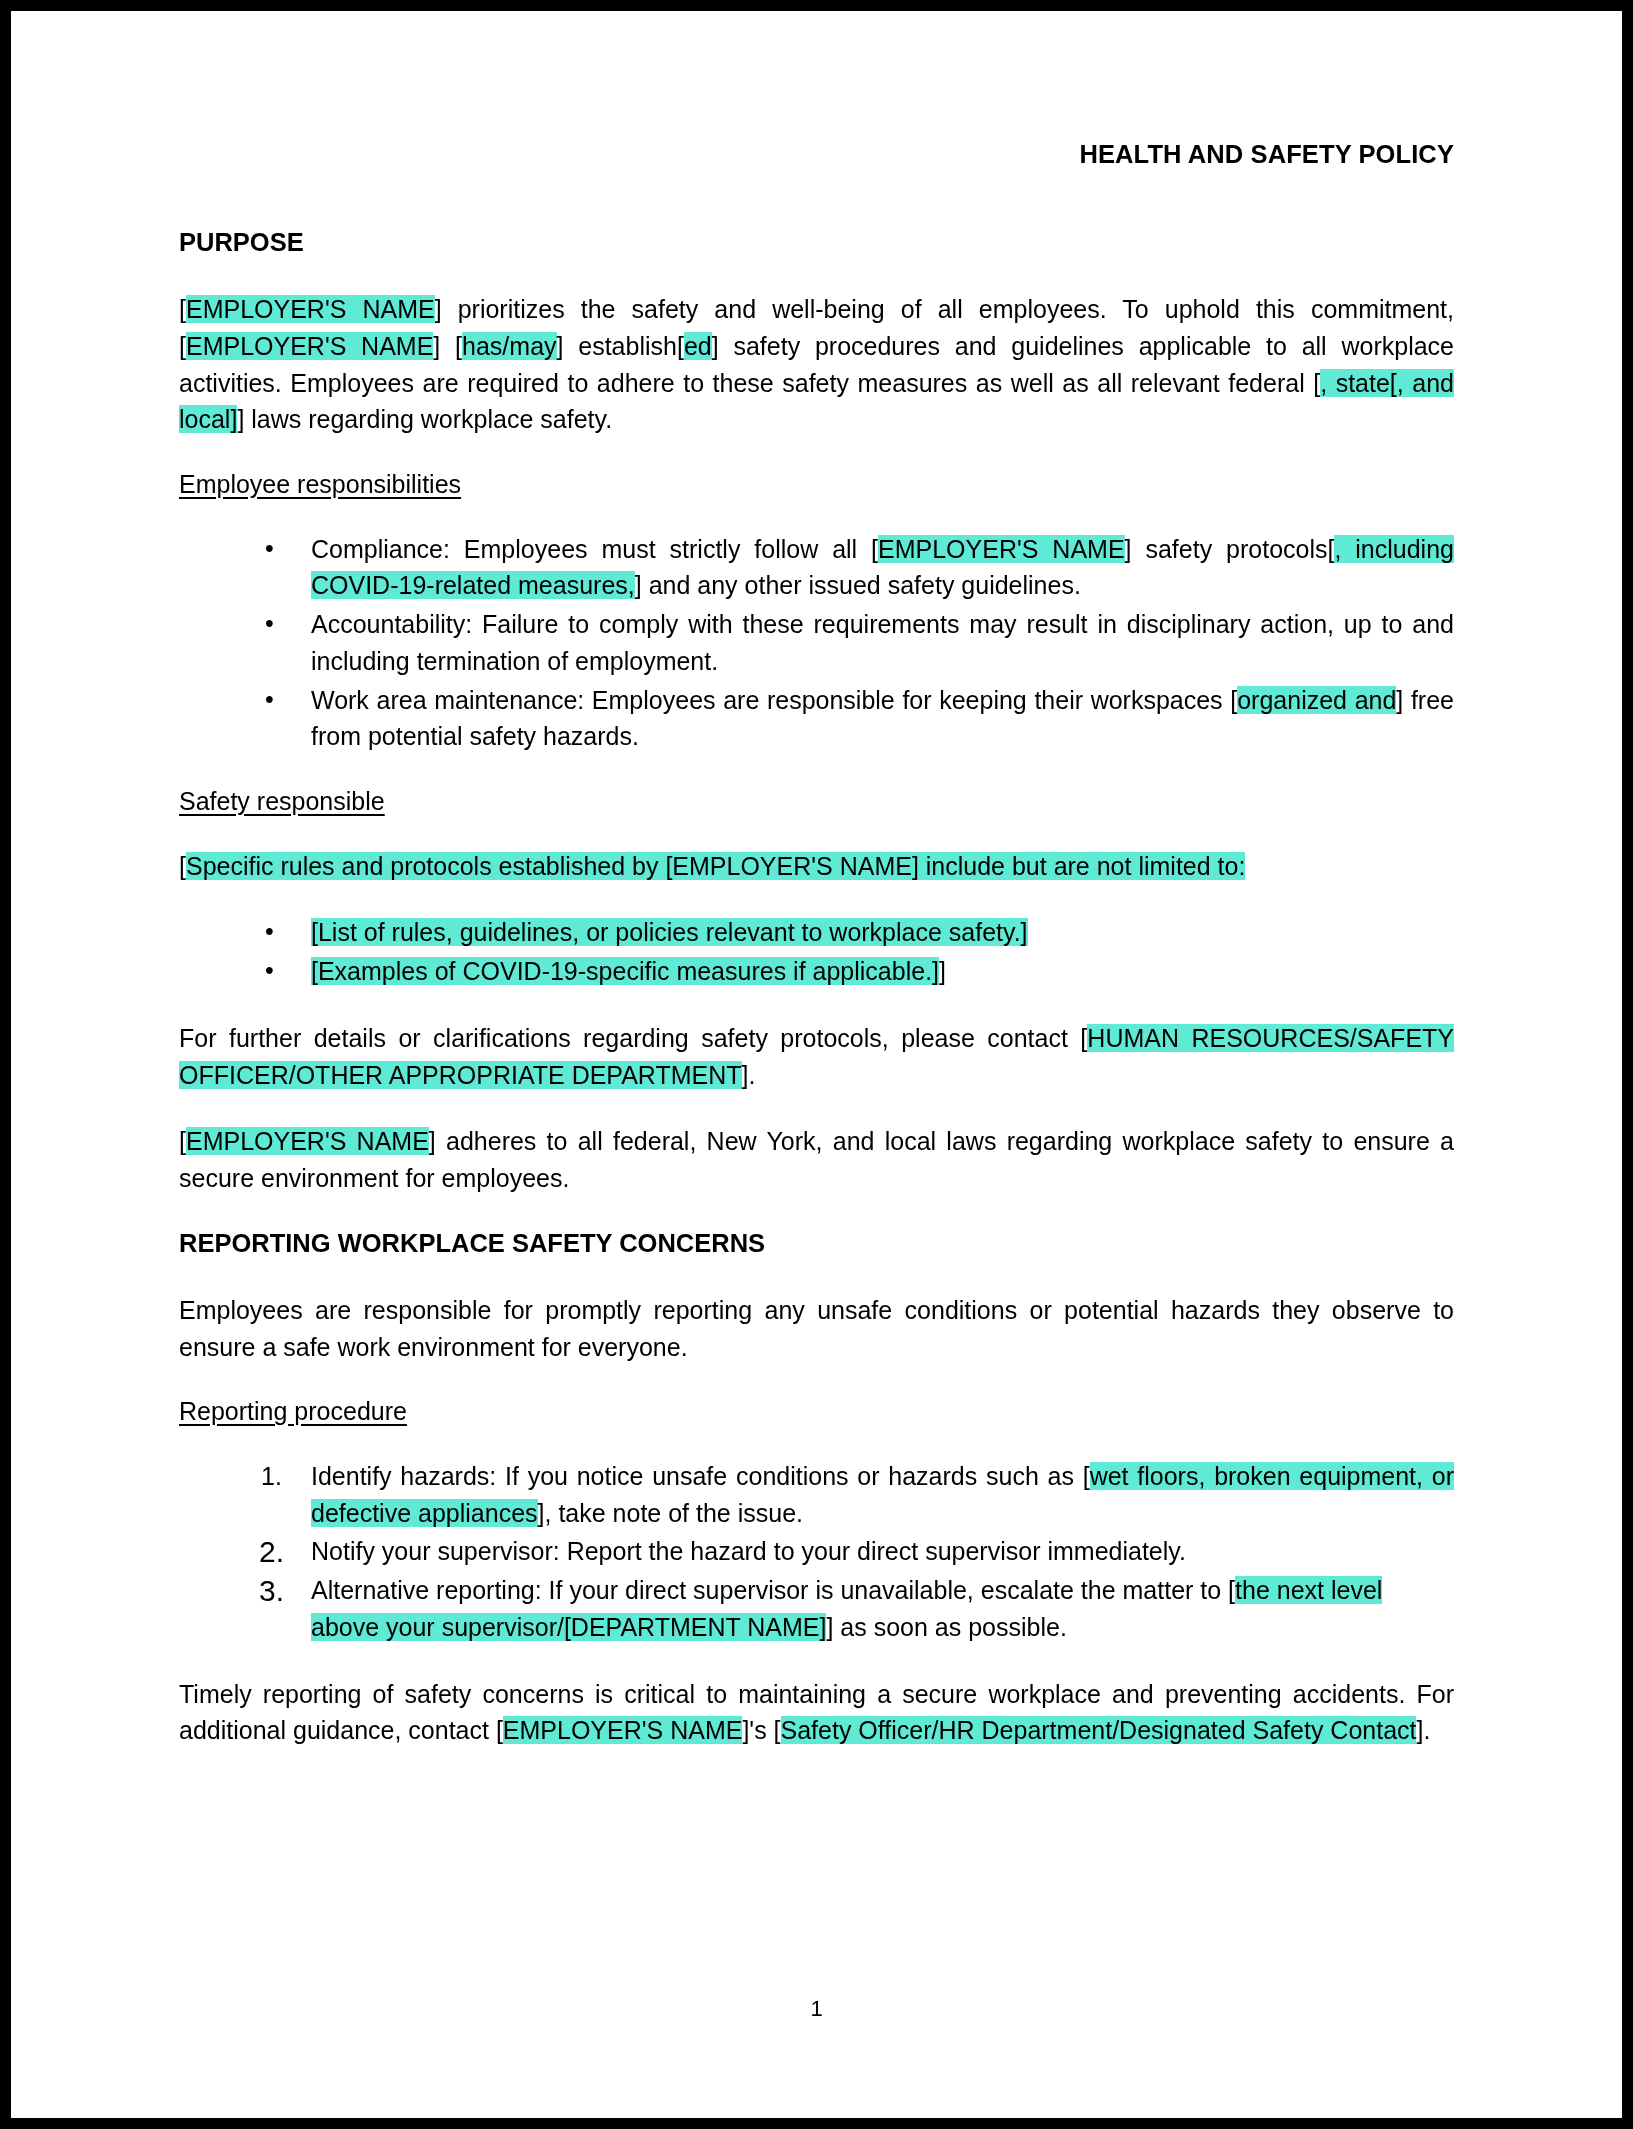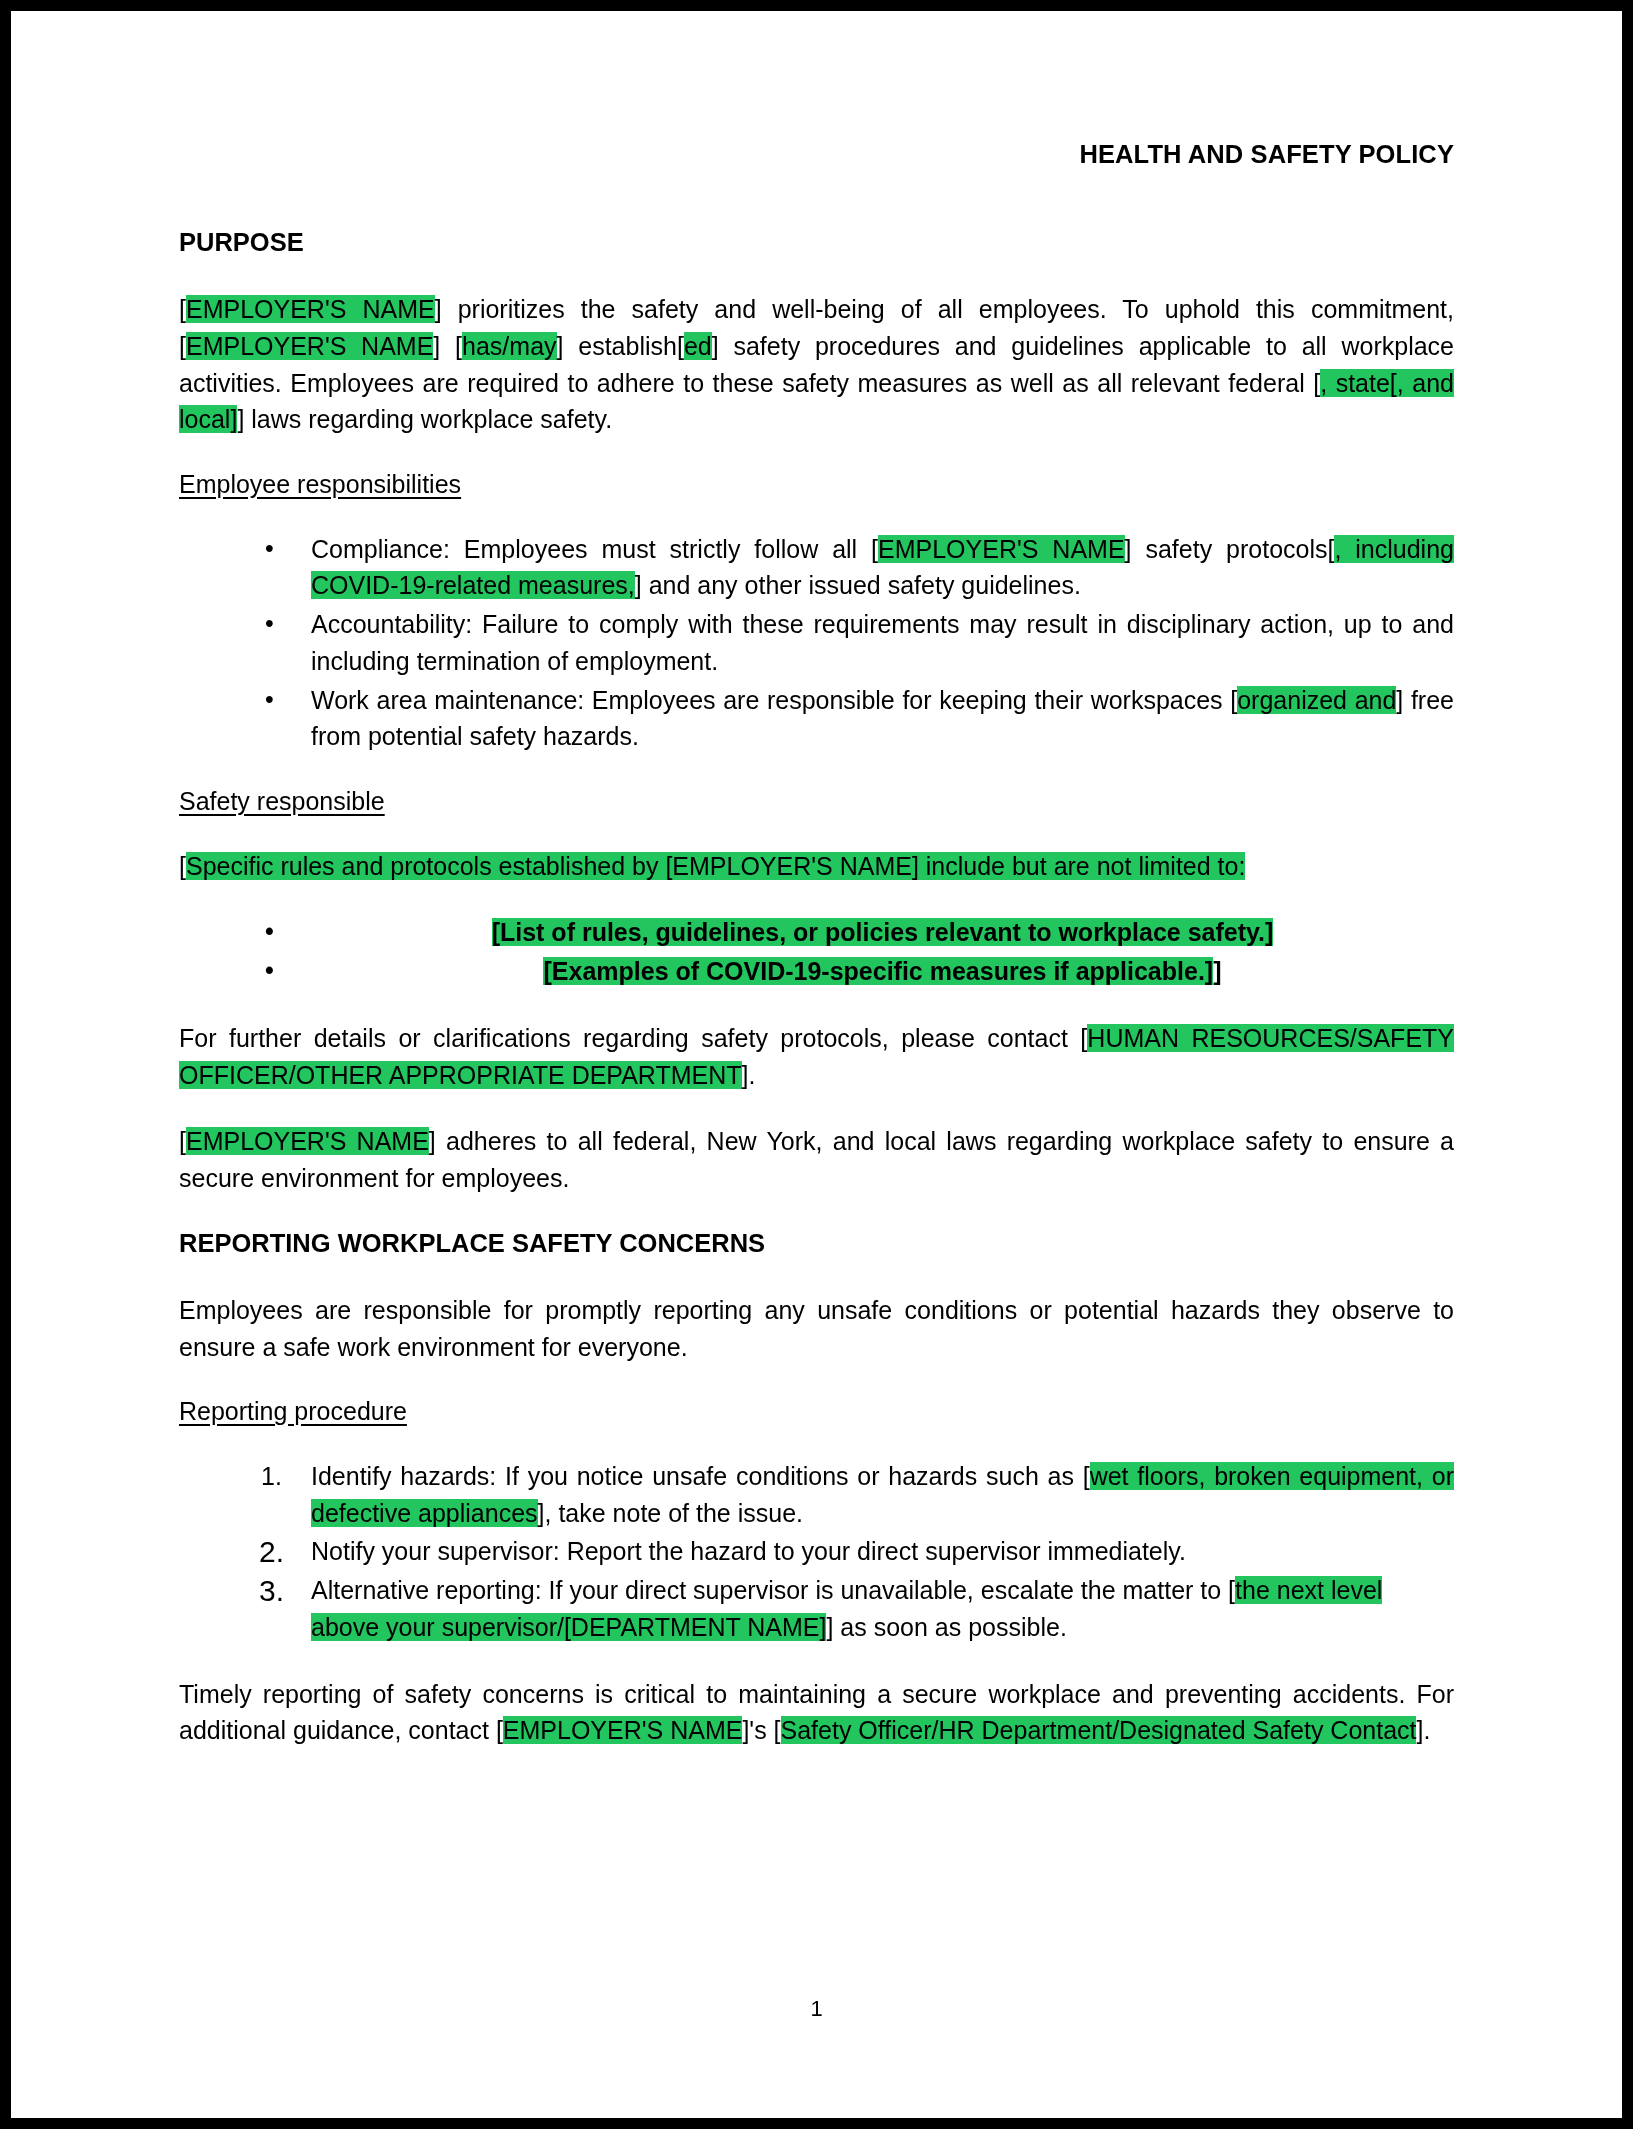--- a/index.html
+++ b/index.html
@@ -70,21 +70,21 @@
   p.body-text {
     font-size: 25px;
     line-height: 1.47;
     color: #000000;
     text-align: justify;
     margin: 0 0 30px 0;
   }
   p.body-text:last-child { margin-bottom: 0; }
 
   .hl {
-    background: #22c55e;
+    background: #5eead4;
     color: #000000;
     box-decoration-break: clone;
     -webkit-box-decoration-break: clone;
   }
 
   ul.bullets, ol.numbers {
     margin: 0 0 30px 0;
     padding: 0 0 0 78px;
     font-size: 25px;
     line-height: 1.47;
@@ -99,21 +99,21 @@
   }
   ul.bullets > li::before {
     content: "\2022";
     position: absolute;
     left: 8px;
     top: -1px;
     font-size: 25px;
     line-height: 1.47;
   }
 
-  ul.bullets.compact > li { text-align: center; font-weight: bold; }
+  ul.bullets.compact > li { text-align: left; }
 
   ol.numbers {
     list-style: none;
     counter-reset: step;
     padding-left: 78px;
   }
   ol.numbers > li {
     position: relative;
     padding-left: 54px;
     margin: 0 0 2px 0;

